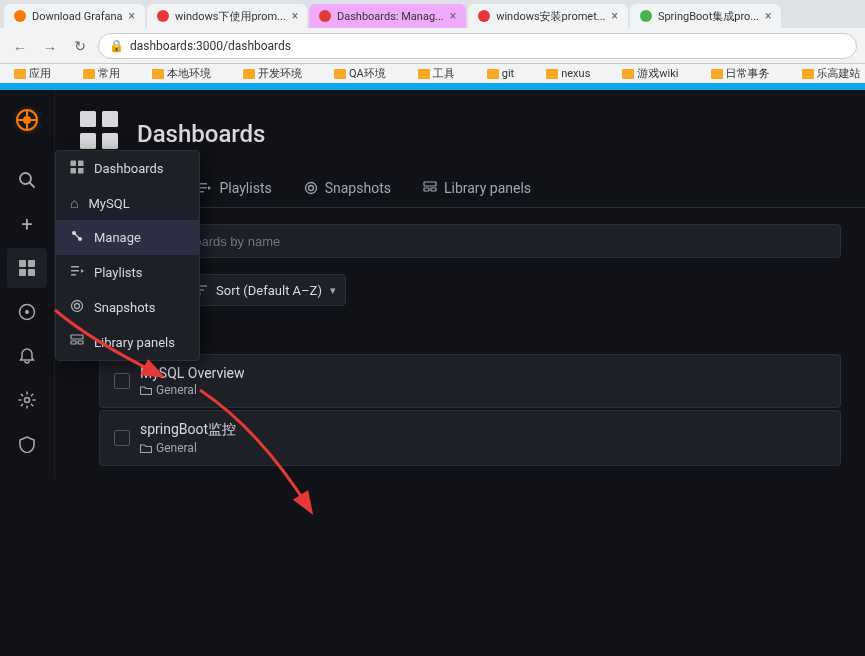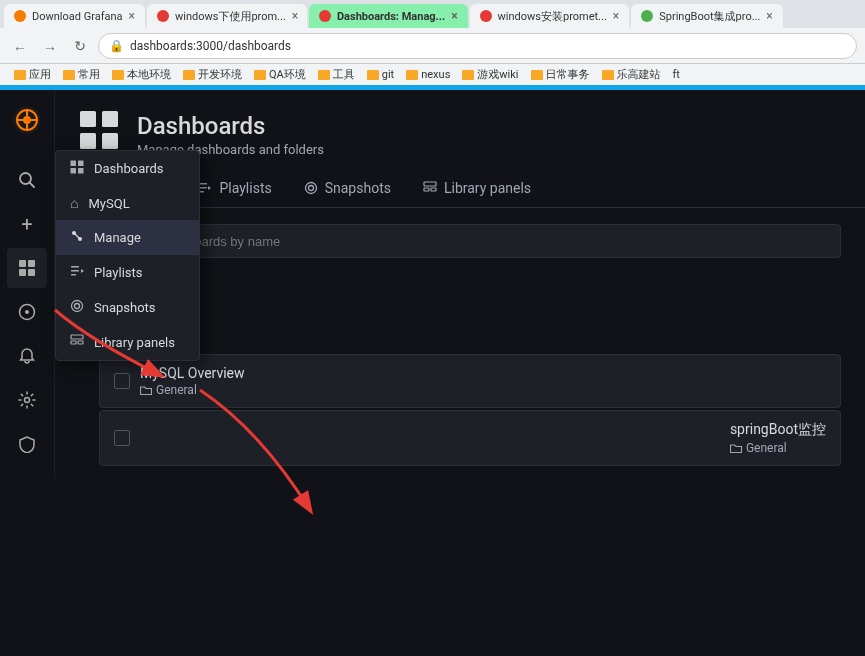--- a/index.html
+++ b/index.html
@@ -1,26 +1,26 @@
 <!DOCTYPE html>
 <html><head>
   <meta charset="utf-8">
   <style>
     * { margin: 0; padding: 0; box-sizing: border-box; }
     body { width: 865px; height: 656px; overflow: hidden; font-family: -apple-system, BlinkMacSystemFont, 'Segoe UI', Roboto, sans-serif; background: #111217; color: #d8d9da; }
     .browser-tabs { display: flex; align-items: flex-end; height: 28px; background: #dee1e6; padding: 0 4px; gap: 2px; }
     .browser-tab { display: flex; align-items: center; height: 24px; padding: 0 10px; background: #f1f3f4; border-radius: 6px 6px 0 0; font-size: 11px; color: #333; gap: 6px; max-width: 160px; white-space: nowrap; overflow: hidden; }
-    .browser-tab.active { background: #86efac; font-weight: bold; }
+    .browser-tab.active { background: #f0abfc; }
     .browser-tab .tab-icon { width: 12px; height: 12px; border-radius: 50%; flex-shrink: 0; }
     .browser-tab .tab-close { margin-left: auto; color: #666; font-size: 12px; cursor: pointer; flex-shrink: 0; }
     .browser-nav { display: flex; align-items: center; height: 36px; background: #f1f3f4; padding: 0 8px; gap: 6px; border-bottom: 1px solid #ccc; }
     .nav-btn { width: 24px; height: 24px; border-radius: 50%; display: flex; align-items: center; justify-content: center; color: #666; font-size: 14px; cursor: pointer; background: transparent; border: none; }
     .address-bar { flex: 1; height: 26px; background: #fff; border: 1px solid #ccc; border-radius: 13px; display: flex; align-items: center; padding: 0 10px; font-size: 12px; color: #333; gap: 6px; }
     .address-bar .lock-icon { color: #4caf50; font-size: 12px; }
-    .bookmarks-bar { display: flex; align-items: center; height: 26px; background: #f1f3f4; padding: 0 8px; gap: 0; border-bottom: 5px solid #0ea5e9; overflow: hidden; }
+    .bookmarks-bar { display: flex; align-items: center; height: 26px; background: #f1f3f4; padding: 0 8px; gap: 20px; border-bottom: 7px solid #0ea5e9; overflow: hidden; }
     .bookmark-item { display: flex; align-items: center; gap: 3px; padding: 2px 6px; font-size: 11px; color: #333; cursor: pointer; border-radius: 3px; white-space: nowrap; }
     .bookmark-folder { width: 12px; height: 10px; background: #f9a825; border-radius: 1px; display: inline-block; }
 
     
     .app { display: flex; height: 506px; background: #111217; }
 
     
     .sidebar { width: 55px; background: #111217; display: flex; flex-direction: column; align-items: center; padding: 10px 0; border-right: 1px solid #1e1f26; position: relative; z-index: 10; }
     .sidebar-icon { width: 40px; height: 40px; display: flex; align-items: center; justify-content: center; border-radius: 4px; cursor: pointer; color: #aaa; margin-bottom: 4px; font-size: 18px; }
 
@@ -241,21 +241,20 @@
       <div class="page-header-icon">
         <svg width="40" height="40" viewBox="0 0 40 40" fill="none">
           <rect x="1" y="1" width="16" height="16" rx="1.5" fill="#d8d9da"></rect>
           <rect x="23" y="1" width="16" height="16" rx="1.5" fill="#d8d9da"></rect>
           <rect x="1" y="23" width="16" height="16" rx="1.5" fill="#d8d9da"></rect>
           <rect x="23" y="23" width="16" height="16" rx="1.5" fill="#d8d9da"></rect>
         </svg>
       </div>
       <div class="page-title-block">
         <h1>Dashboards</h1>
-        <p>Manage dashboards and folders</p>
       </div>
     </div>
 
     <div class="tabs">
       <div class="tab active">
         <svg width="14" height="14" viewBox="0 0 14 14" fill="none">
             <circle cx="3.5" cy="3.5" r="1.5" fill="#ff9900"></circle>
             <circle cx="10" cy="9" r="1.5" fill="#ff9900"></circle>
             <line x1="3.5" y1="3.5" x2="10" y2="9" stroke="#ff9900" stroke-width="1.2"></line>
           </svg>
@@ -304,20 +303,29 @@
           <svg width="16" height="14" viewBox="0 0 16 14" fill="none">
               <path d="M1 3h5l2 2h7v8H1V3z" stroke="#9fa7b3" stroke-width="1.3"></path>
             </svg>
         </div>
         <div class="toolbar-btn">
           <svg width="16" height="14" viewBox="0 0 16 14" fill="none">
               <line x1="2" y1="4" x2="14" y2="4" stroke="#9fa7b3" stroke-width="1.5"></line>
               <line x1="2" y1="8" x2="14" y2="8" stroke="#9fa7b3" stroke-width="1.5"></line>
               <line x1="2" y1="12" x2="10" y2="12" stroke="#9fa7b3" stroke-width="1.5"></line>
             </svg>
+        </div>
+        <div class="sort-select">
+          <svg width="14" height="12" viewBox="0 0 14 12" fill="none">
+              <line x1="1" y1="2" x2="13" y2="2" stroke="#9fa7b3" stroke-width="1.3"></line>
+              <line x1="1" y1="6" x2="10" y2="6" stroke="#9fa7b3" stroke-width="1.3"></line>
+              <line x1="1" y1="10" x2="7" y2="10" stroke="#9fa7b3" stroke-width="1.3"></line>
+            </svg>
+          <span>Sort (Default A–Z)</span>
+          <span class="chevron">▾</span>
         </div>
       </div>
 
       <div class="folder-row">
         <div class="checkbox"></div>
         <svg width="16" height="14" viewBox="0 0 16 14" fill="none">
             <path d="M1 3h5l2 2h7v8H1V3z" stroke="#d8d9da" stroke-width="1.3" fill="none"></path>
           </svg>
         <span class="folder-name">General</span>
       </div>
@@ -328,21 +336,21 @@
           <div class="dashboard-title">MySQL Overview</div>
           <div class="dashboard-folder">
             <svg width="12" height="10" viewBox="0 0 12 10" fill="none">
                 <path d="M0.5 2h4l1.5 1.5h5.5v6H0.5V2z" stroke="#9fa7b3" stroke-width="1.1" fill="none"></path>
               </svg>
             <span>General</span>
           </div>
         </div>
       </div>
 
-      <div class="dashboard-item" style="margin-left:20px; margin-top:2px;justify-content:space-between;">
+      <div class="dashboard-item" style="margin-left:20px; margin-top:2px;">
         <div class="checkbox"></div>
         <div>
           <div class="dashboard-title">springBoot监控</div>
           <div class="dashboard-folder">
             <svg width="12" height="10" viewBox="0 0 12 10" fill="none">
                 <path d="M0.5 2h4l1.5 1.5h5.5v6H0.5V2z" stroke="#9fa7b3" stroke-width="1.1" fill="none"></path>
               </svg>
             <span>General</span>
           </div>
         </div>

